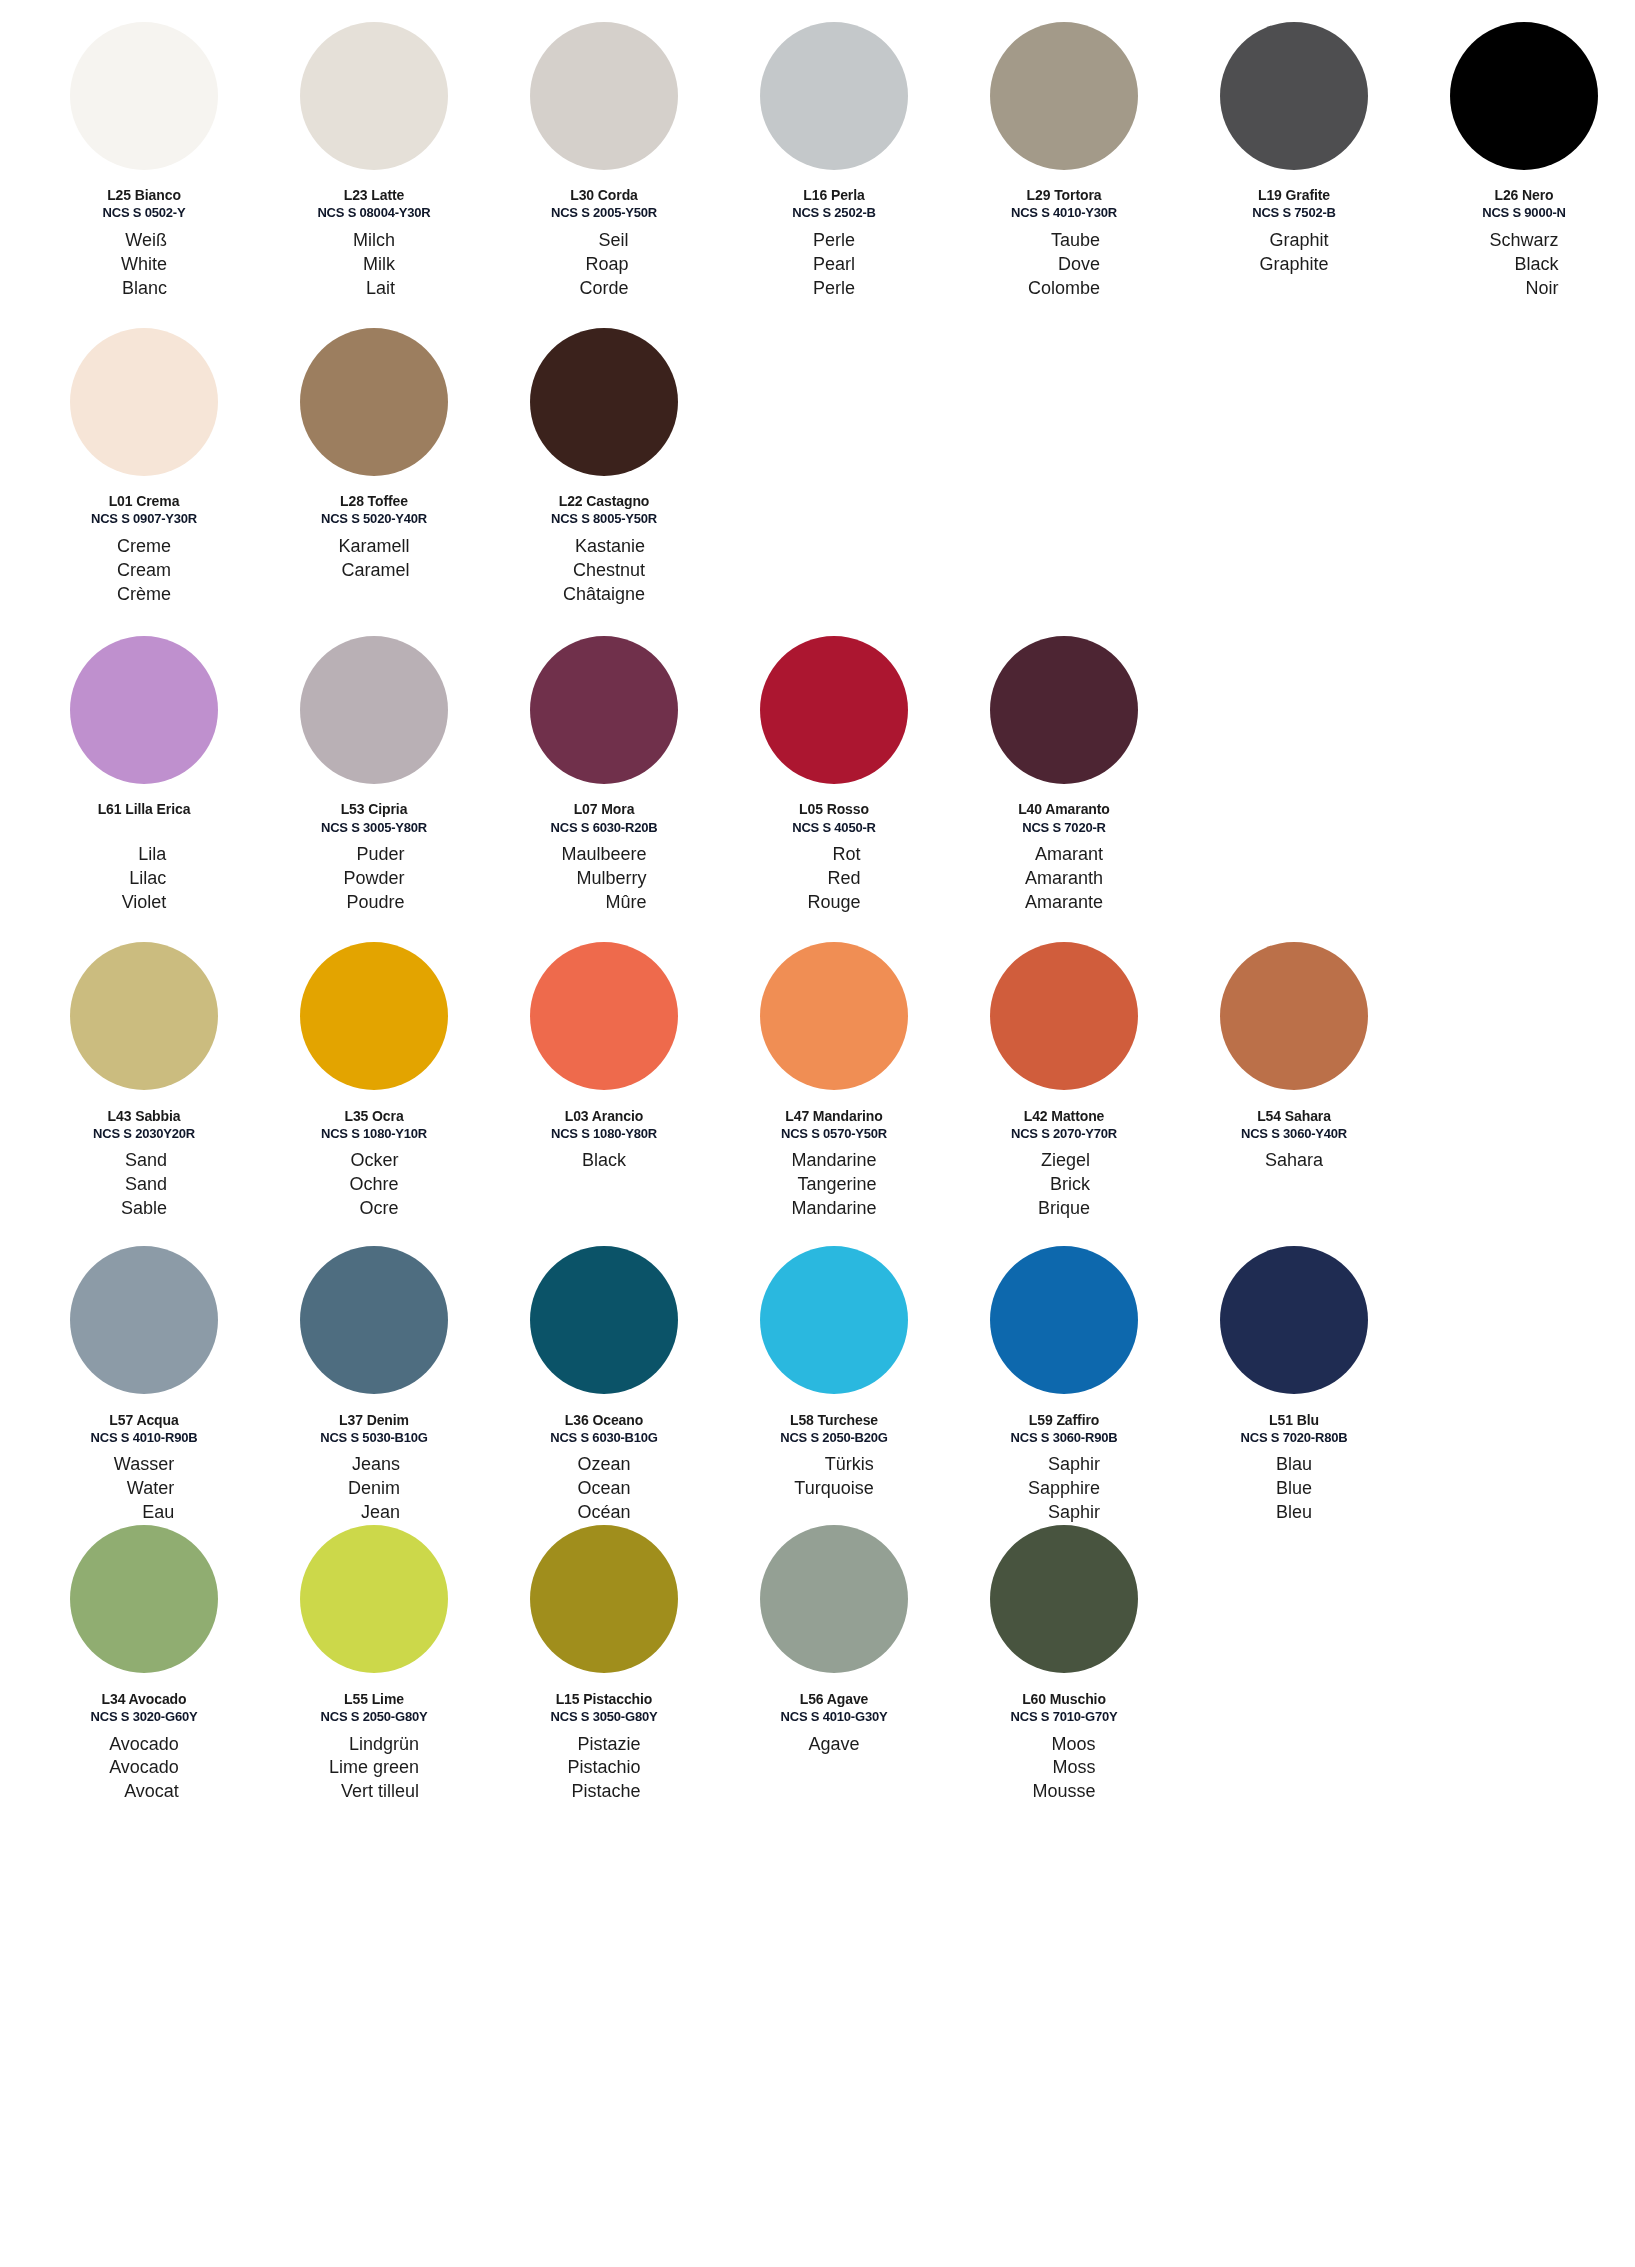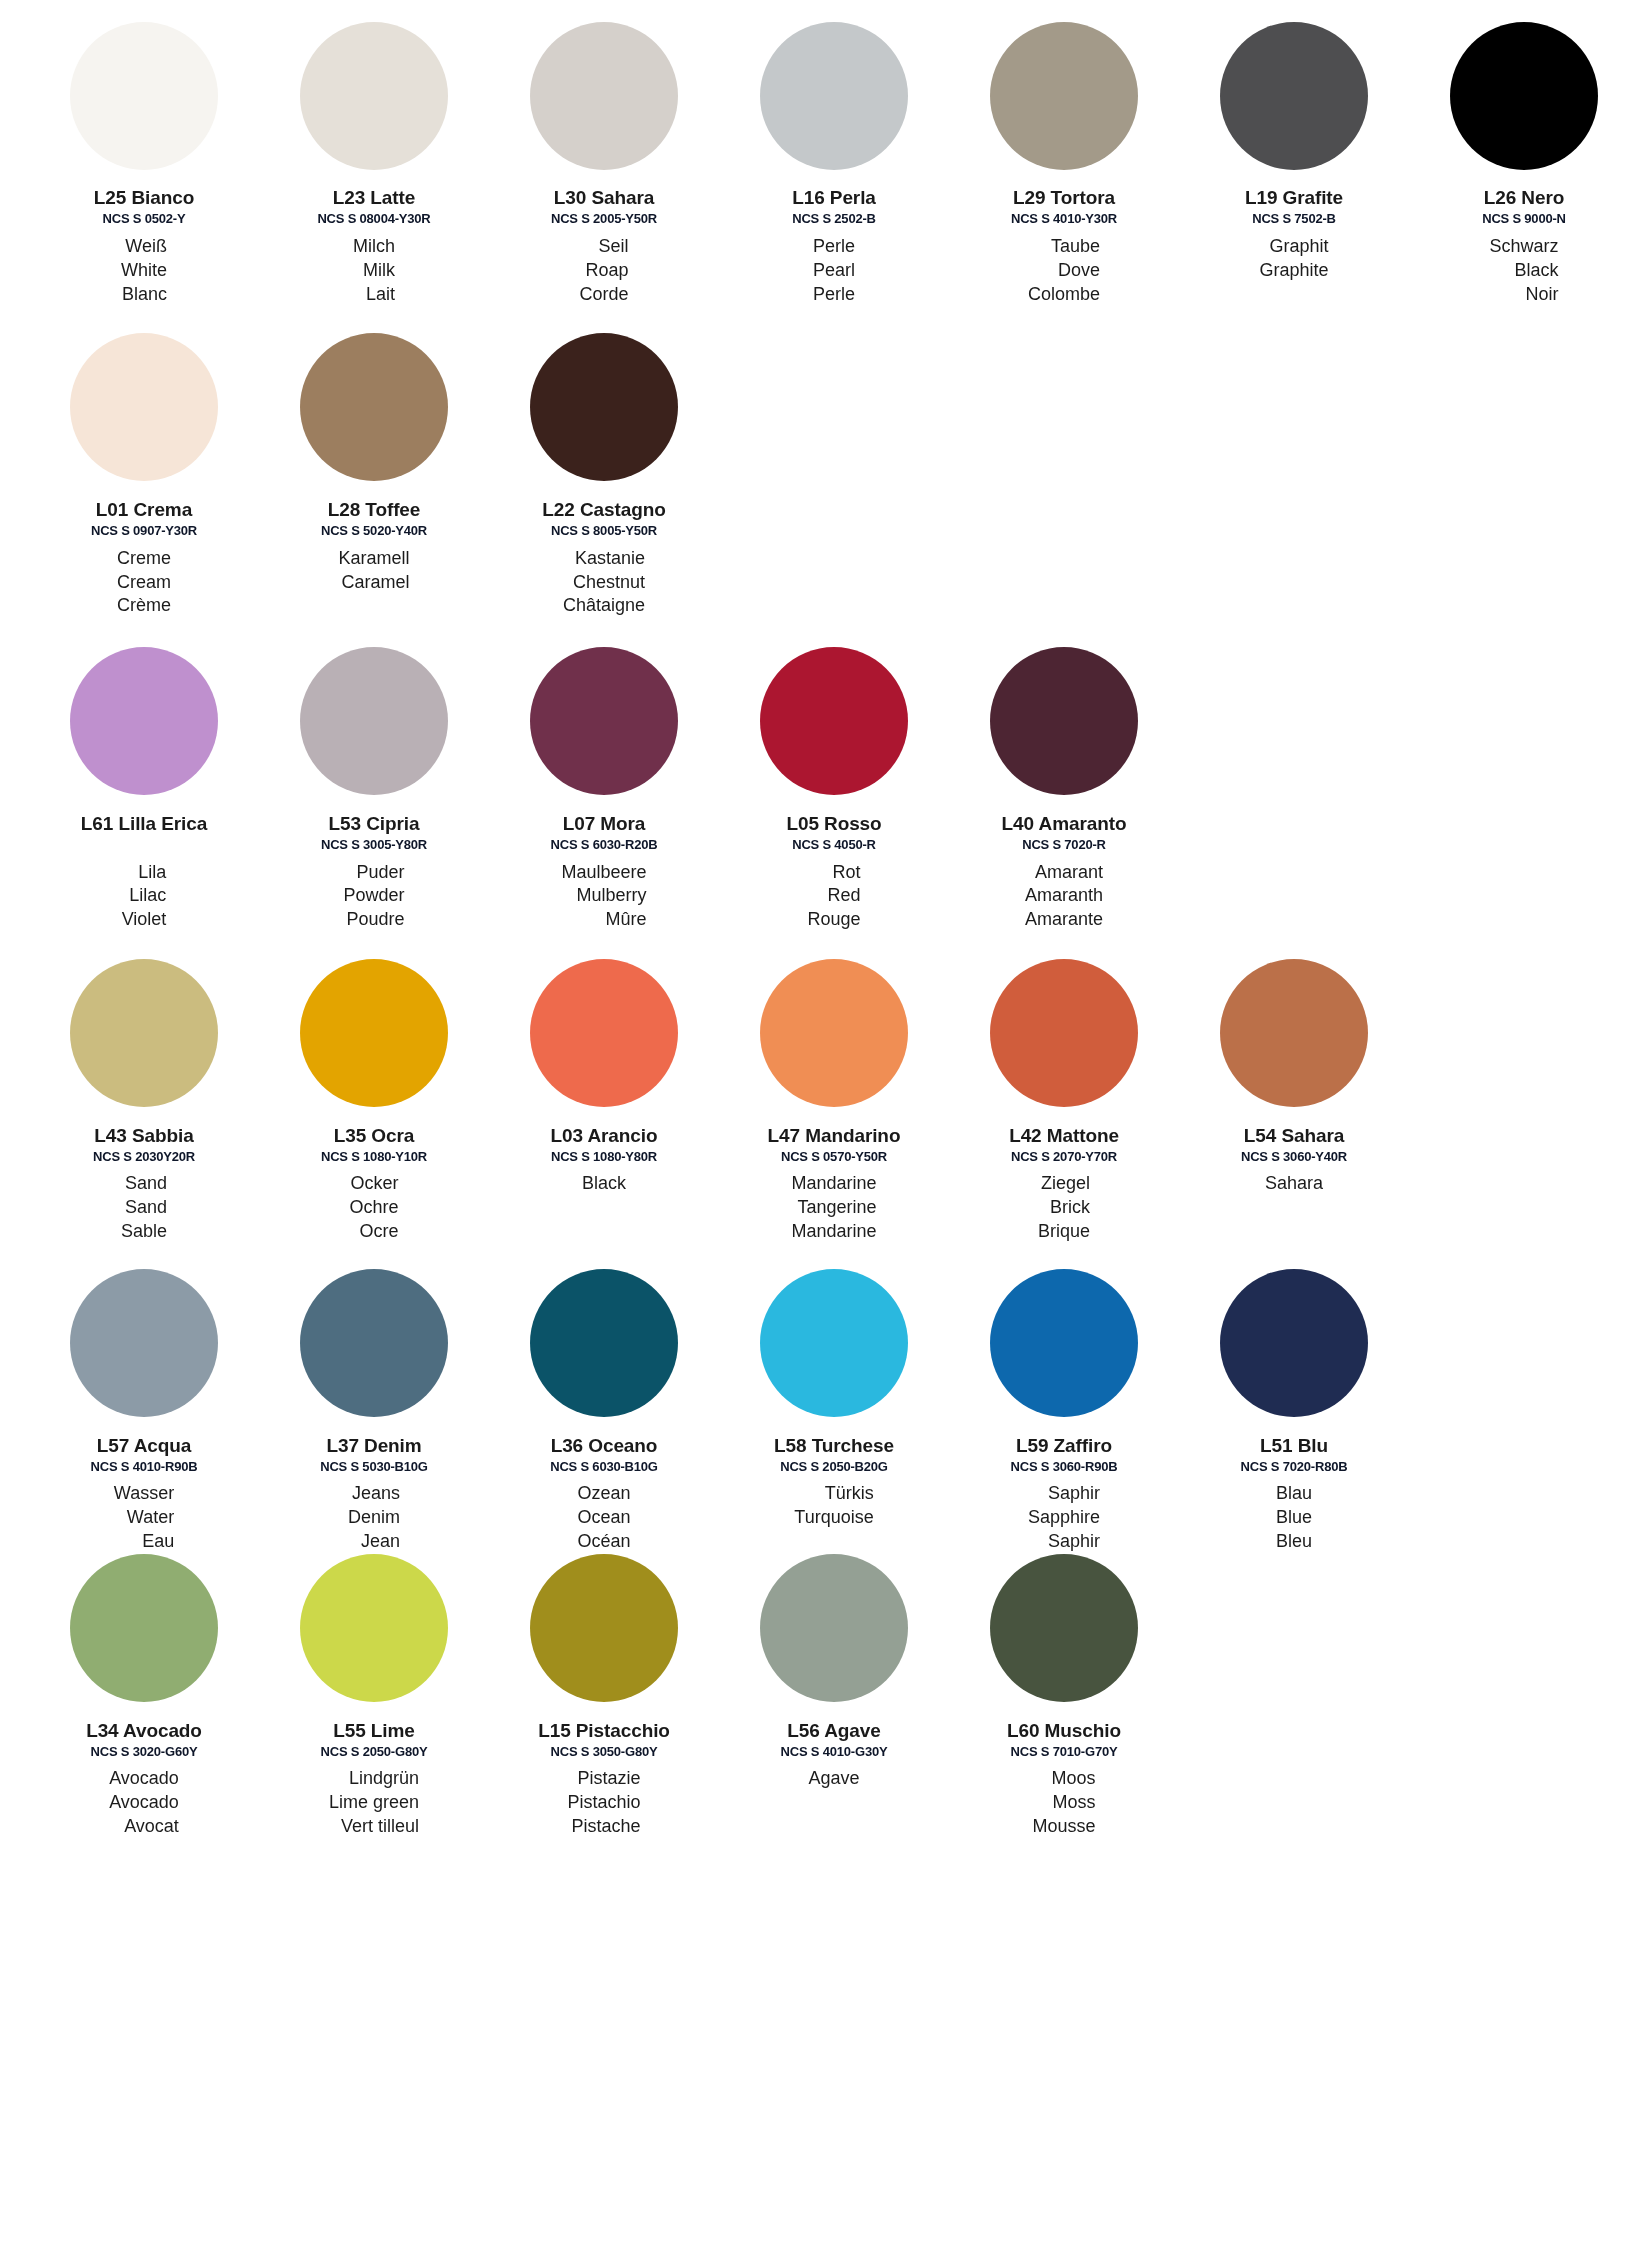--- a/index.html
+++ b/index.html
@@ -31,21 +31,21 @@
     flex-direction: column;
     align-items: center;
   }
   .swatch-disc {
     width: 148px;
     height: 148px;
     border-radius: 50%;
     margin-bottom: 17.6px;
   }
   .swatch-code {
-    font-size: 19px;
+    font-size: 14px;
     font-weight: bold;
     color: #1a1a1a;
     line-height: 1.16;
     letter-spacing: -0.1px;
     white-space: nowrap;
     margin-bottom: 2px;
   }
   .swatch-ncs {
     font-size: 13px;
     font-weight: bold;
@@ -95,21 +95,21 @@
         <div class="swatch-code">L23 Latte</div>
         <div class="swatch-ncs">NCS S 08004-Y30R</div>
         <div class="swatch-names">
           <div class="swatch-name">Milch</div>
           <div class="swatch-name">Milk</div>
           <div class="swatch-name">Lait</div>
         </div>
       </div>
       <div class="swatch-cell">
         <div class="swatch-disc" style="background: rgb(213, 208, 203);"></div>
-        <div class="swatch-code">L30 Sahara</div>
+        <div class="swatch-code">L30 Corda</div>
         <div class="swatch-ncs">NCS S 2005-Y50R</div>
         <div class="swatch-names">
           <div class="swatch-name">Seil</div>
           <div class="swatch-name">Roap</div>
           <div class="swatch-name">Corde</div>
         </div>
       </div>
       <div class="swatch-cell">
         <div class="swatch-disc" style="background: rgb(196, 200, 202);"></div>
         <div class="swatch-code">L16 Perla</div>

